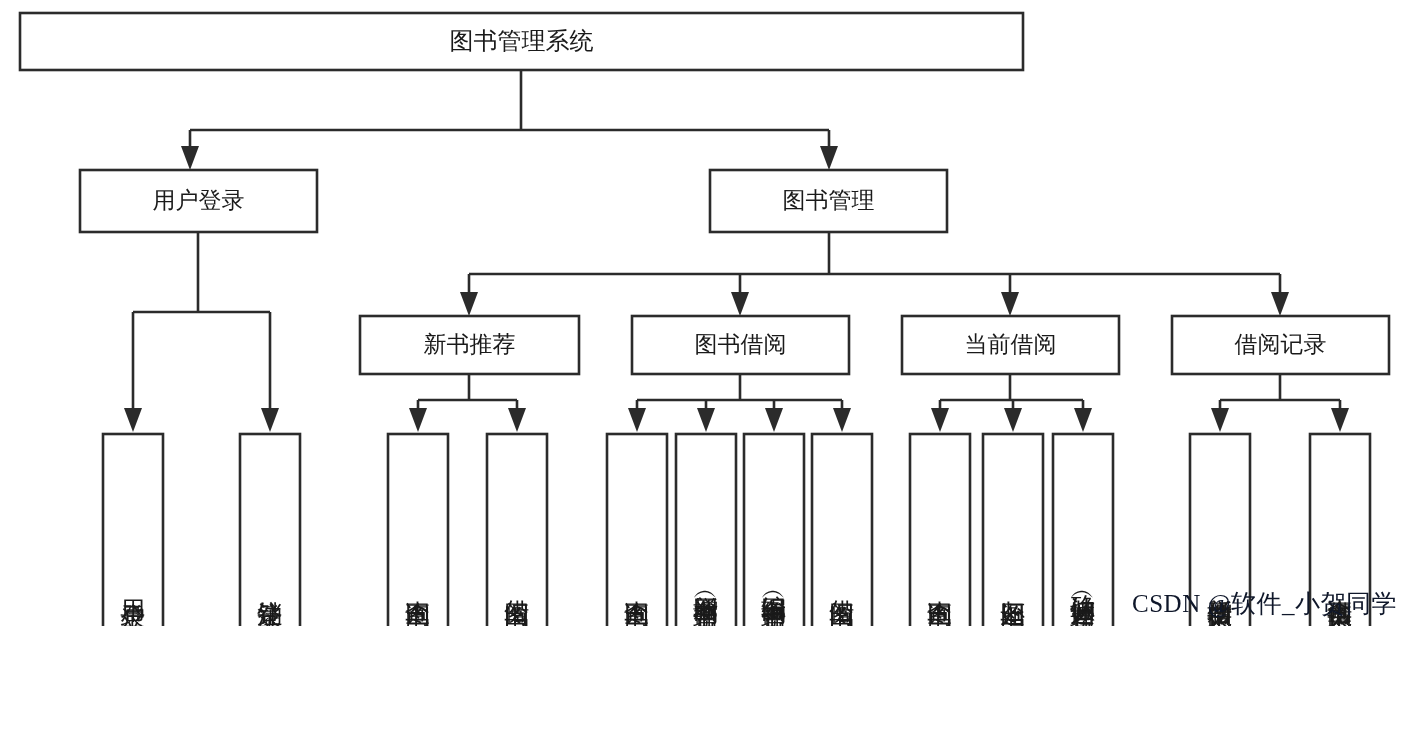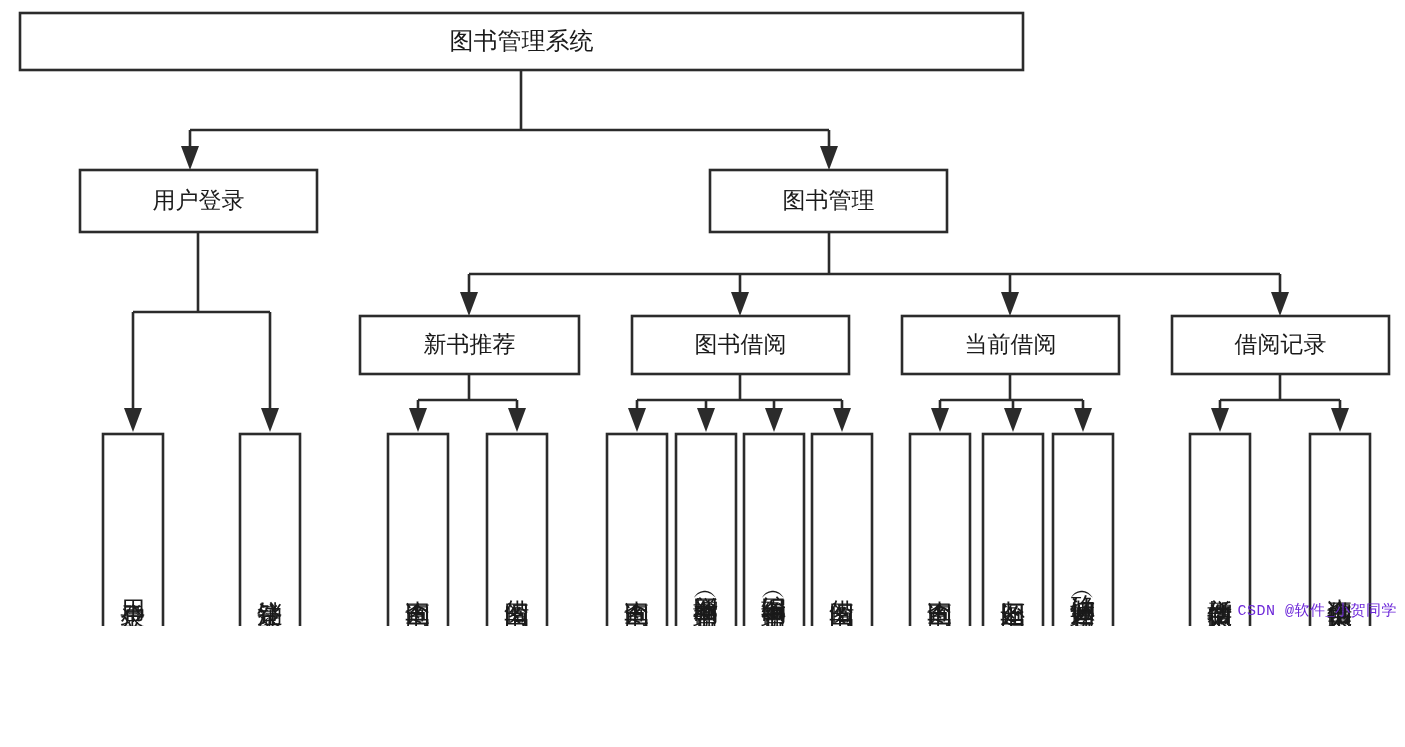--- a/index.html
+++ b/index.html
@@ -62,23 +62,23 @@
     display: flex;
     align-items: center;
     justify-content: center;
     white-space: nowrap;
     user-select: none;
   }
   .watermark {
     position: absolute;
     right: 8px;
     bottom: 6px;
-    font-family: Liberation Mono, monospace;
-    font-size: 15px;
-    color: #6d28d9;
+    font-family: Liberation Serif, serif;
+    font-size: 25px;
+    color: #0f172a;
     letter-spacing: 0.5px;
     white-space: nowrap;
   }
 </style>
 </head>
 <body>
 
 <div id="diagram-root">
 
   <svg class="diagram-svg" viewBox="0 0 1405 747">

